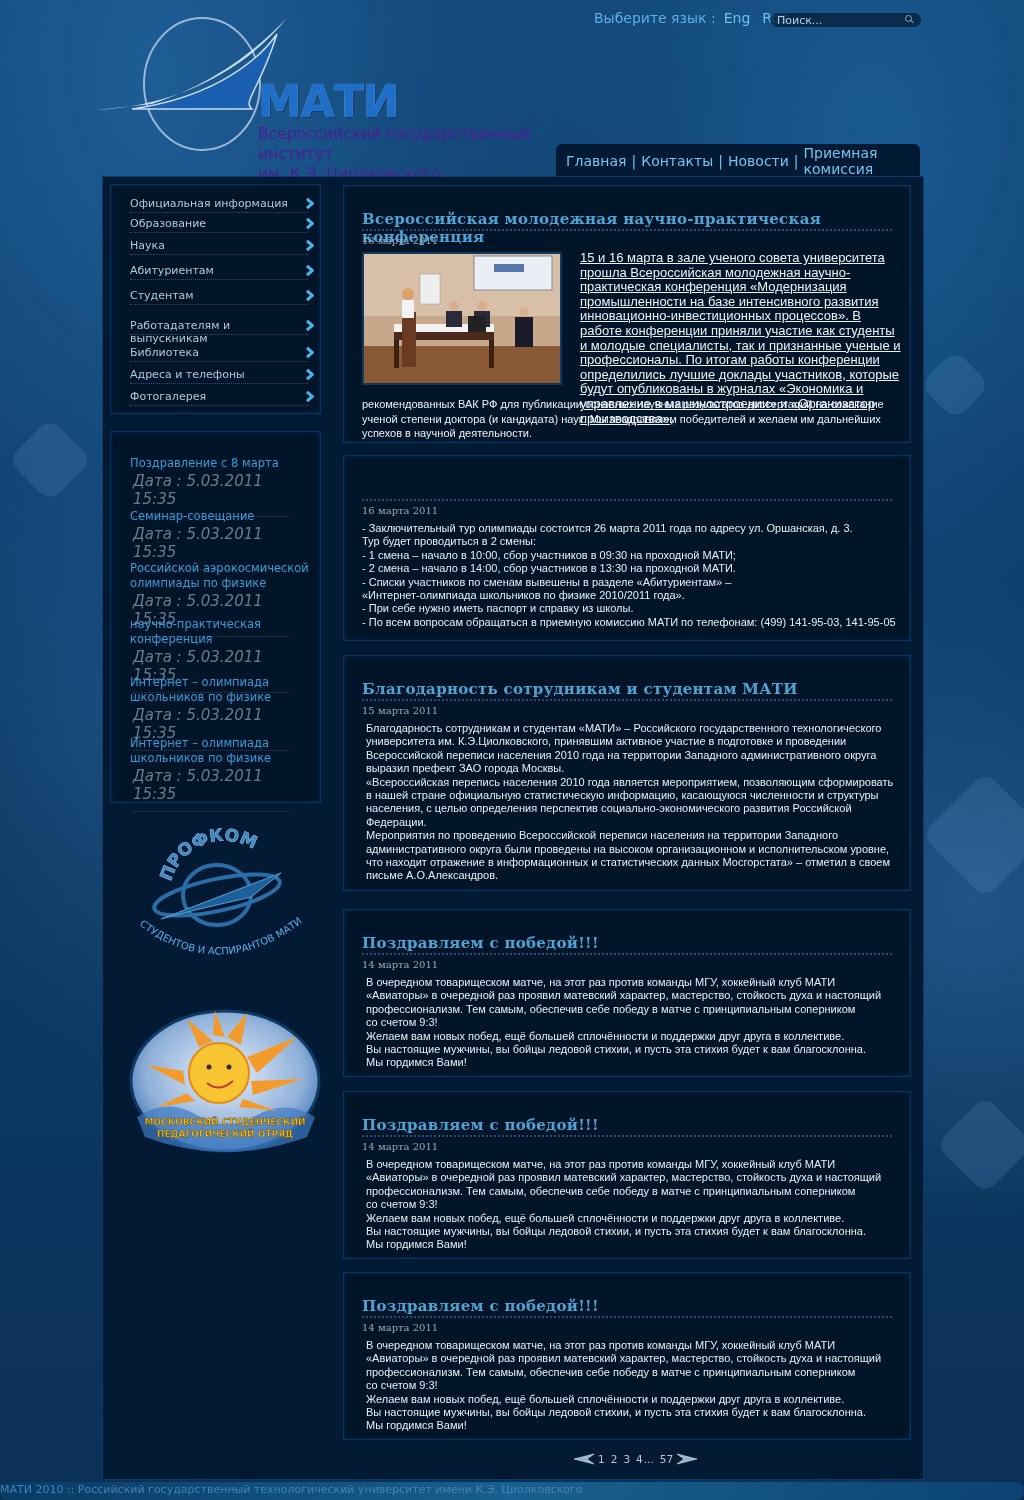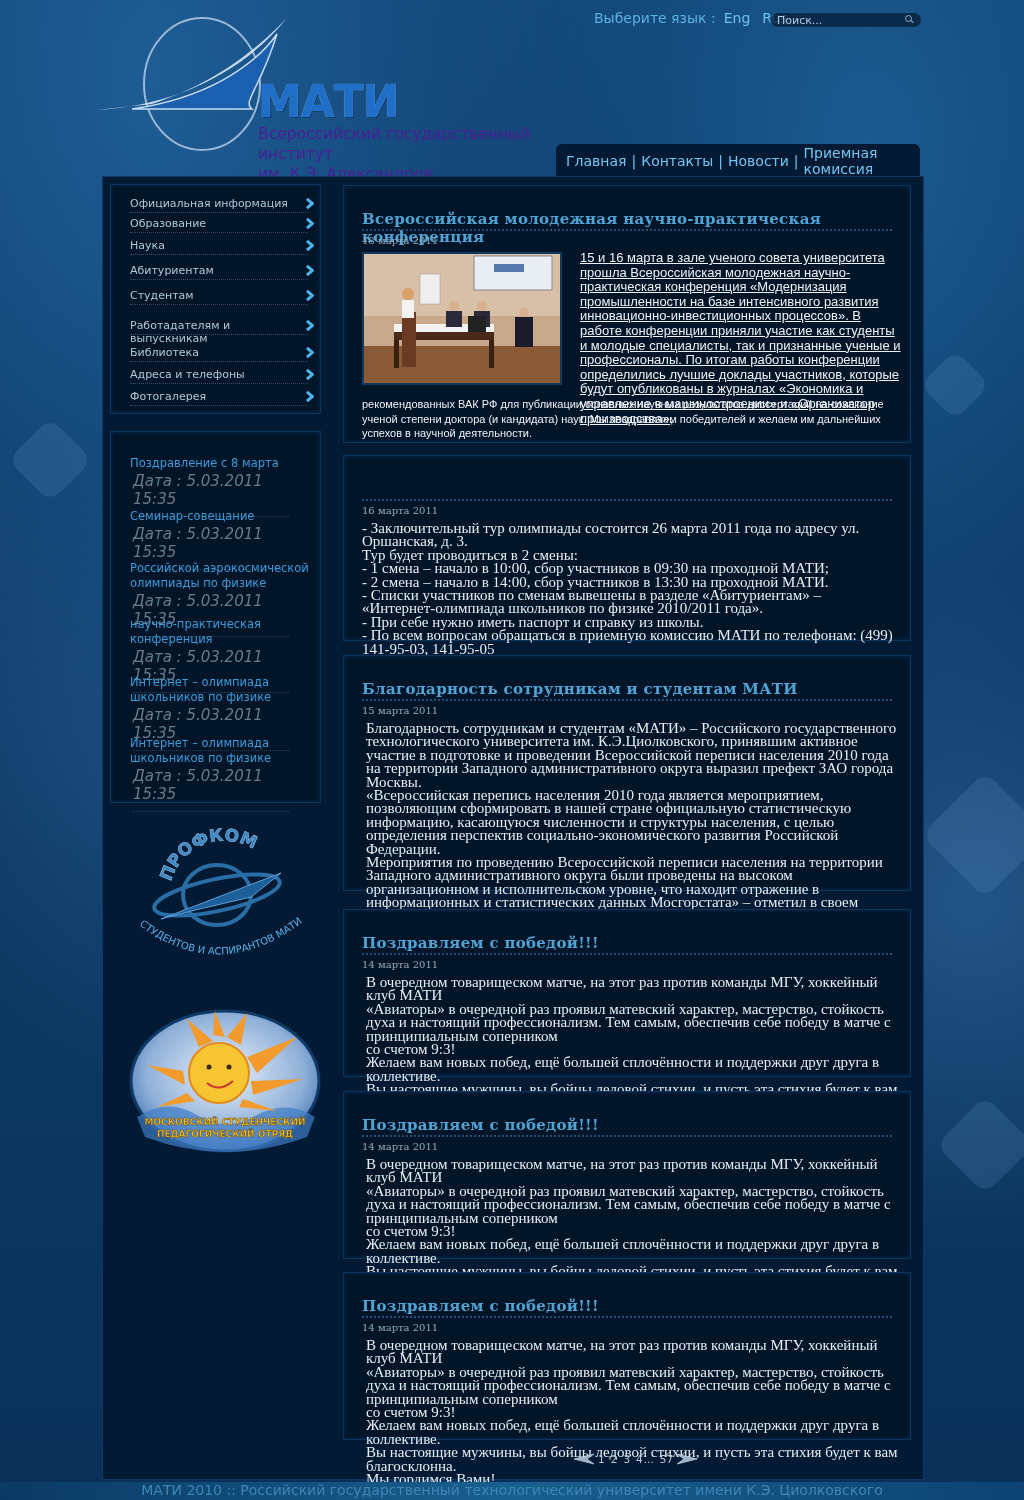--- a/index.html
+++ b/index.html
@@ -84,36 +84,36 @@
   
   .article { left: 240px; width: 568px; }
   .article .title {
     position: absolute; left: 18px; top: 24px; font-family: "DejaVu Serif", serif; font-weight: bold;
     font-size: 15px; color: #4ea4d4; letter-spacing: 0.3px; cursor: pointer;
   }
   .article .rule { position: absolute; left: 18px; right: 18px; top: 43px; border-top: 2px dotted #1f4f78; }
   .article .date { position: absolute; left: 18px; top: 49px; font-family: "DejaVu Serif", serif; font-size: 10px; color: #9aa8b6; }
   .article .body {
     position: absolute; left: 22px; top: 66px; right: 12px;
-    font-family: Liberation Serif, serif; font-size: 15px; line-height: 13.4px; color: #e8eef4;
+    font-family: Liberation Sans, sans-serif; font-size: 11px; line-height: 13.4px; color: #e8eef4;
     white-space: pre-line;
   }
   .photo { position: absolute; left: 18px; top: 66px; width: 200px; height: 133px; border: 2px solid #0f3a60; overflow: hidden; background: #a88a6e; }
   .art1 .body1 { position: absolute; left: 236px; top: 65px; right: 5px; font-family: "Liberation Sans", sans-serif; font-size: 13px; line-height: 14.6px; color: #eef2f6; text-decoration: underline; }
   .art1 .body2 { position: absolute; left: 18px; top: 211px; right: 14px; font-family: "Liberation Sans", sans-serif; font-size: 11px; line-height: 14.6px; color: #eef2f6; }
 
   
   .pager { position: absolute; left: 470px; top: 1276px; display: flex; align-items: center; font-size: 10.5px; color: #b8c6d4; }
   .pager .arr { width: 22px; height: 12px; position: relative; cursor: pointer; }
   .pager .pg { margin: 0 3px; cursor: pointer; }
 
   .footer {
     position: absolute; left: 0; top: 1482px; width: 1024px; height: 18px;
     background: linear-gradient(90deg, #0a3a64 0%, #18608f 50%, #0c4372 100%);
-    font-size: 14px; color: #3f85b6; text-align: center; line-height: 16px;
+    font-size: 11px; color: #3f85b6; line-height: 16px; border-radius: 9px;
   }
 </style>
 </head>
 <body>
 
 <div class="deco" style="left:940px;top:790px;width:90px;height:90px;"></div>
 <div class="deco" style="left:950px;top:1110px;width:70px;height:70px;"></div>
 <div class="deco" style="left:20px;top:430px;width:60px;height:60px;"></div>
 <div class="deco" style="left:930px;top:360px;width:50px;height:50px;"></div>
 
@@ -129,21 +129,21 @@
 
 <div class="logo">
   <svg width="500" height="150" style="position:absolute;left:0;top:0;">
     <ellipse cx="110" cy="70" rx="58" ry="66" fill="none" stroke="#9ab8d8" stroke-width="2"></ellipse>
     <path d="M4 96 C 80 92, 150 60, 195 4 C 160 40, 120 70, 60 90 Z" fill="#d8e8f6" opacity="0.9"></path>
     <path d="M40 95 C 110 85, 160 55, 185 20 C 168 75, 150 88, 160 95 Z" fill="#1a5fb0" stroke="#c8dcef" stroke-width="1.5"></path>
   </svg>
   <div class="logo-title">МАТИ</div>
   <div class="logo-sub">
     <div>Всероссийский государственный институт</div>
-    <div>им. К.Э. Александров</div>
+    <div>им. К.Э. Циолковского</div>
   </div>
 </div>
 
 <nav class="topnav">
   <a>Главная</a>
   <span class="sep">|</span>
   <a>Контакты</a>
   <span class="sep">|</span>
   <a>Новости</a>
   <span class="sep">|</span>

